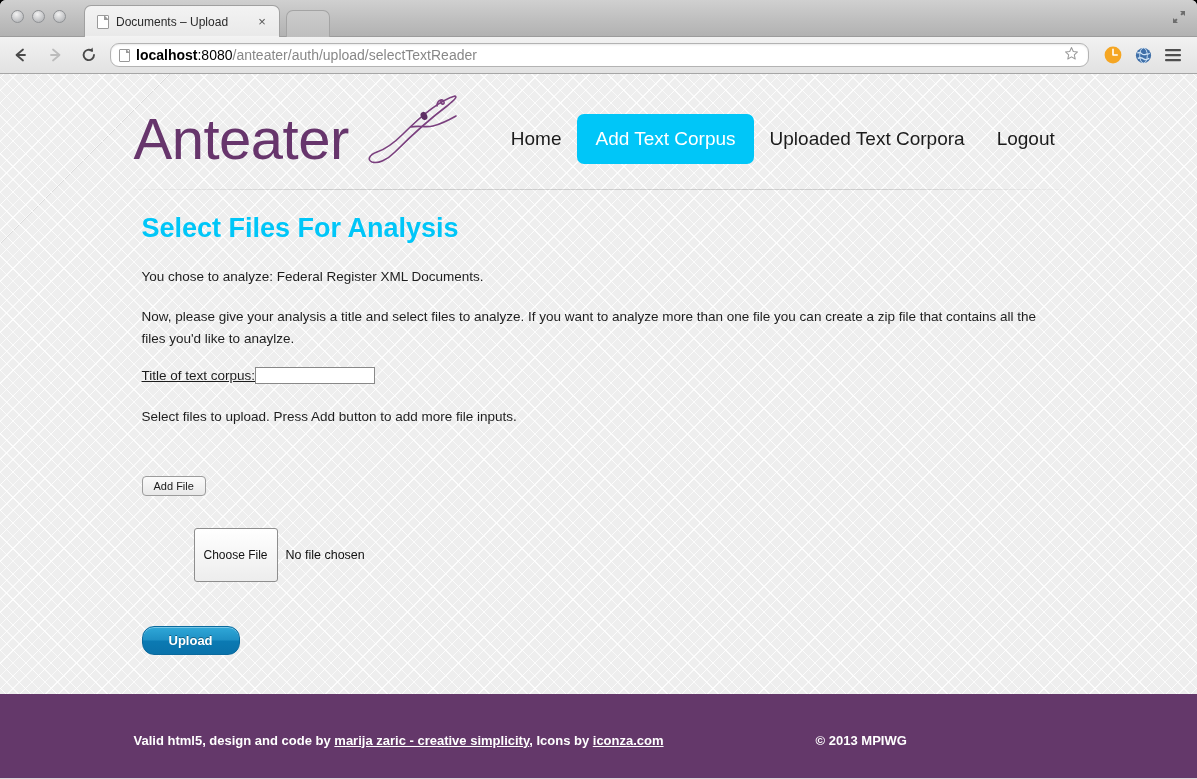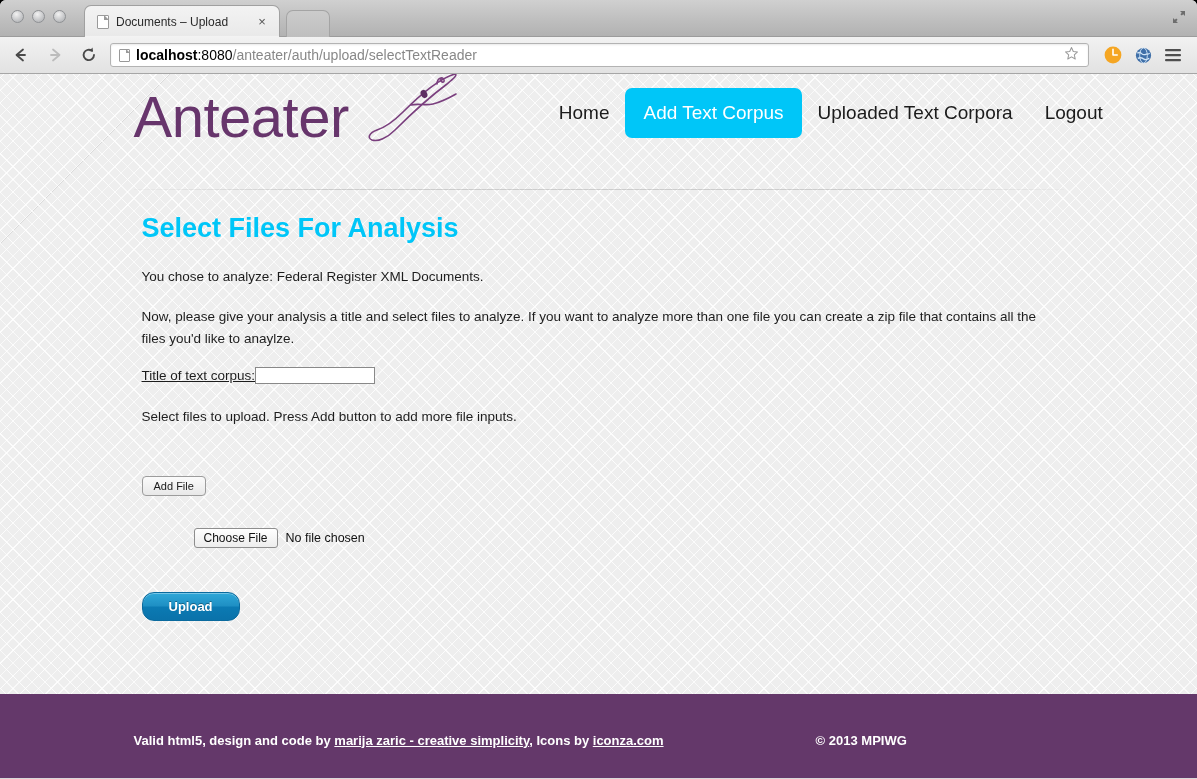--- a/index.html
+++ b/index.html
@@ -90,21 +90,21 @@
     display: flex; align-items: center;
   }
   .nav-btn {
     width: 26px; height: 26px; margin-left: 8px;
     display: flex; align-items: center; justify-content: center;
     cursor: pointer; color: #4a4a4a;
   }
   .nav-btn.disabled { color: #b7b7b7; }
   #url-bar {
     flex: 1 1 auto; height: 24px; margin: 0 10px 0 8px;
-    background: #fff; border: 1px solid #b3b3b3; border-radius: 3px;
+    background: #fff; border: 1px solid #b3b3b3; border-radius: 9px;
     display: flex; align-items: center; padding: 0 4px;
     box-shadow: inset 0 1px 2px rgba(0,0,0,.09);
   }
   .url-favicon {
     width: 11px; height: 13px; margin: 0 6px 0 4px;
     background: #fff; border: 1px solid #999; border-radius: 1px;
     position: relative; flex: 0 0 auto;
   }
   .url-favicon::before {
     content: ""; position: absolute; right: -1px; top: -1px;
@@ -136,23 +136,22 @@
       repeating-linear-gradient(45deg, rgba(170,170,170,.30) 0 1px, rgba(0,0,0,0) 1px 18px),
       repeating-linear-gradient(-45deg, rgba(170,170,170,.30) 0 1px, rgba(0,0,0,0) 1px 18px);
     overflow: hidden;
   }
 
   
   #site-header {
     position: relative;
     width: 930px; margin: 0 auto;
     height: 115px;
-    display: flex; align-items: flex-start;
+    display: flex; align-items: center;
     padding-top: 14px;
-    gap: 48px;
   }
   #brand {
     display: flex; align-items: center;
     flex: 0 0 auto;
   }
   #brand-name {
     font-size: 58px; color: #67356c; font-weight: normal;
     letter-spacing: -0.5px; line-height: 1;
     margin: 0; padding: 0;
     font-family: "Liberation Sans", sans-serif;
@@ -221,21 +220,21 @@
     border: 1px solid #9c9c9c; border-radius: 4px;
     color: #1a1a1a; cursor: pointer;
   }
 
   #file-row {
     display: flex; align-items: center;
     margin: 32px 0 0 60px;
   }
   #choose-file-btn {
     font-size: 12px; font-family: "Liberation Sans", sans-serif;
-    padding: 2px 9px;
+    padding: 19px 9px;
     background: linear-gradient(to bottom, #ffffff, #ededed);
     border: 1px solid #8e8e8e; border-radius: 3px;
     color: #111; cursor: pointer;
   }
   #file-status {
     font-size: 12.5px; color: #111; margin-left: 8px;
   }
 
   #upload-btn {
     display: block;

